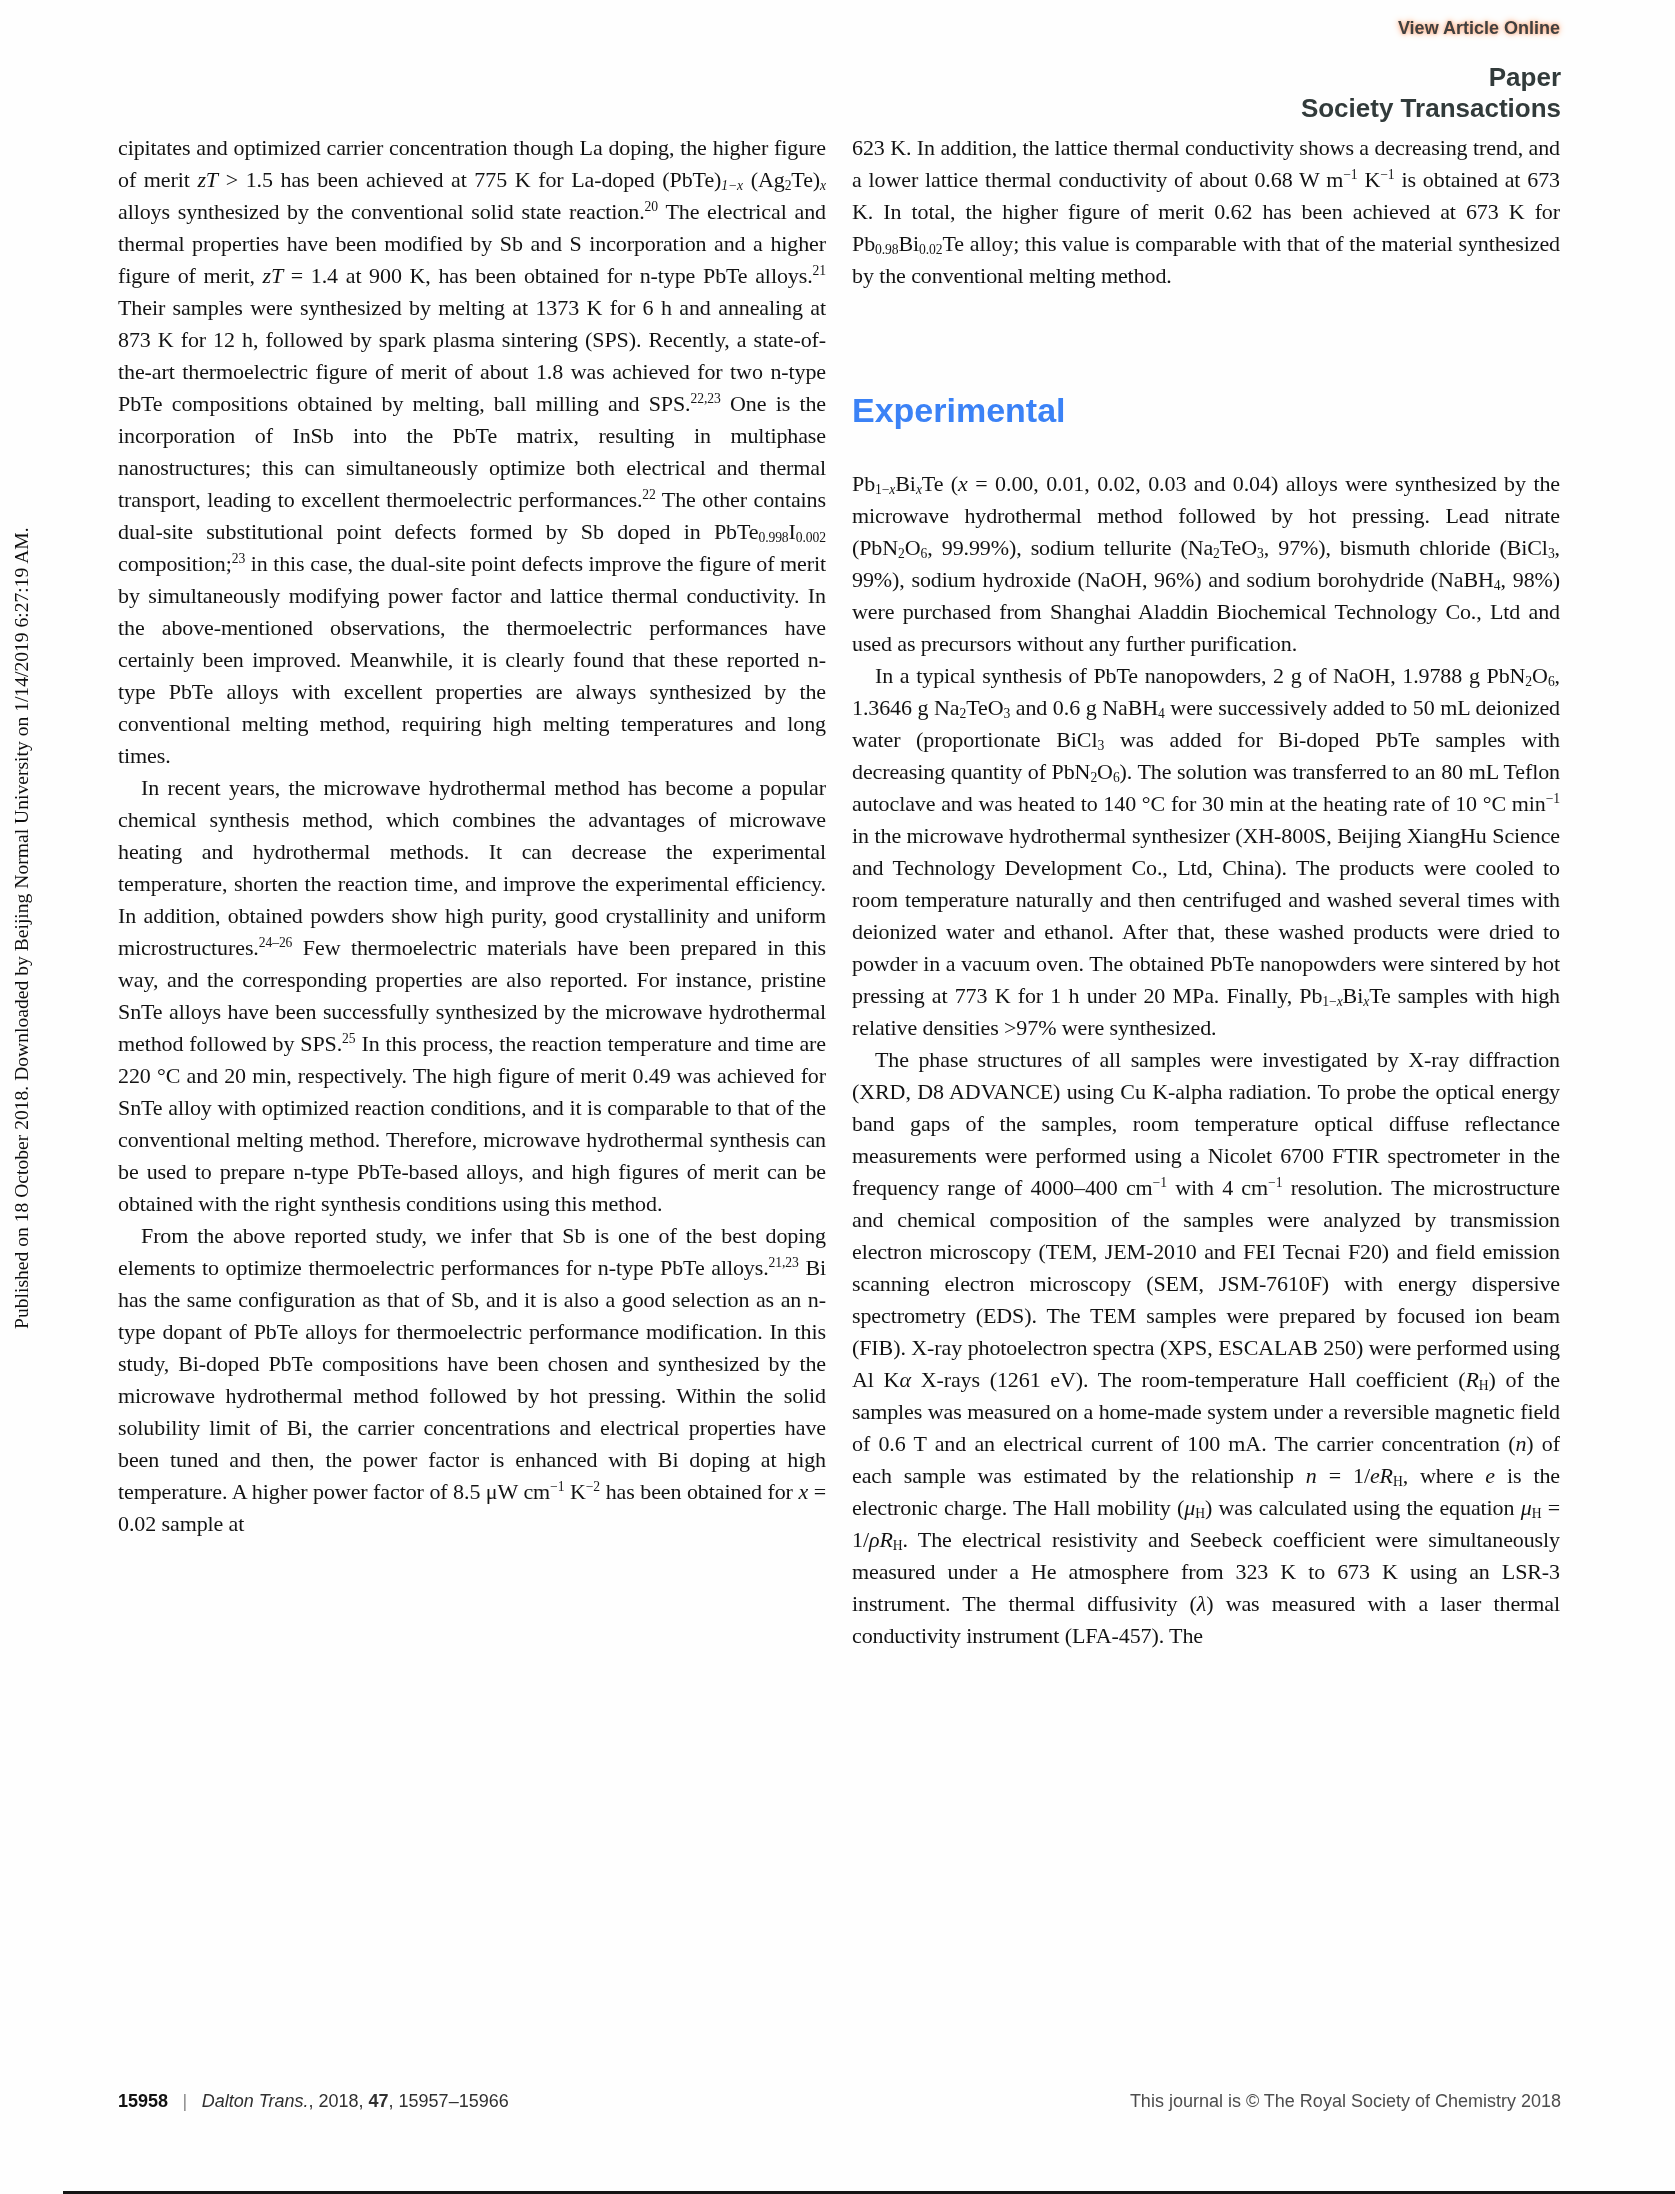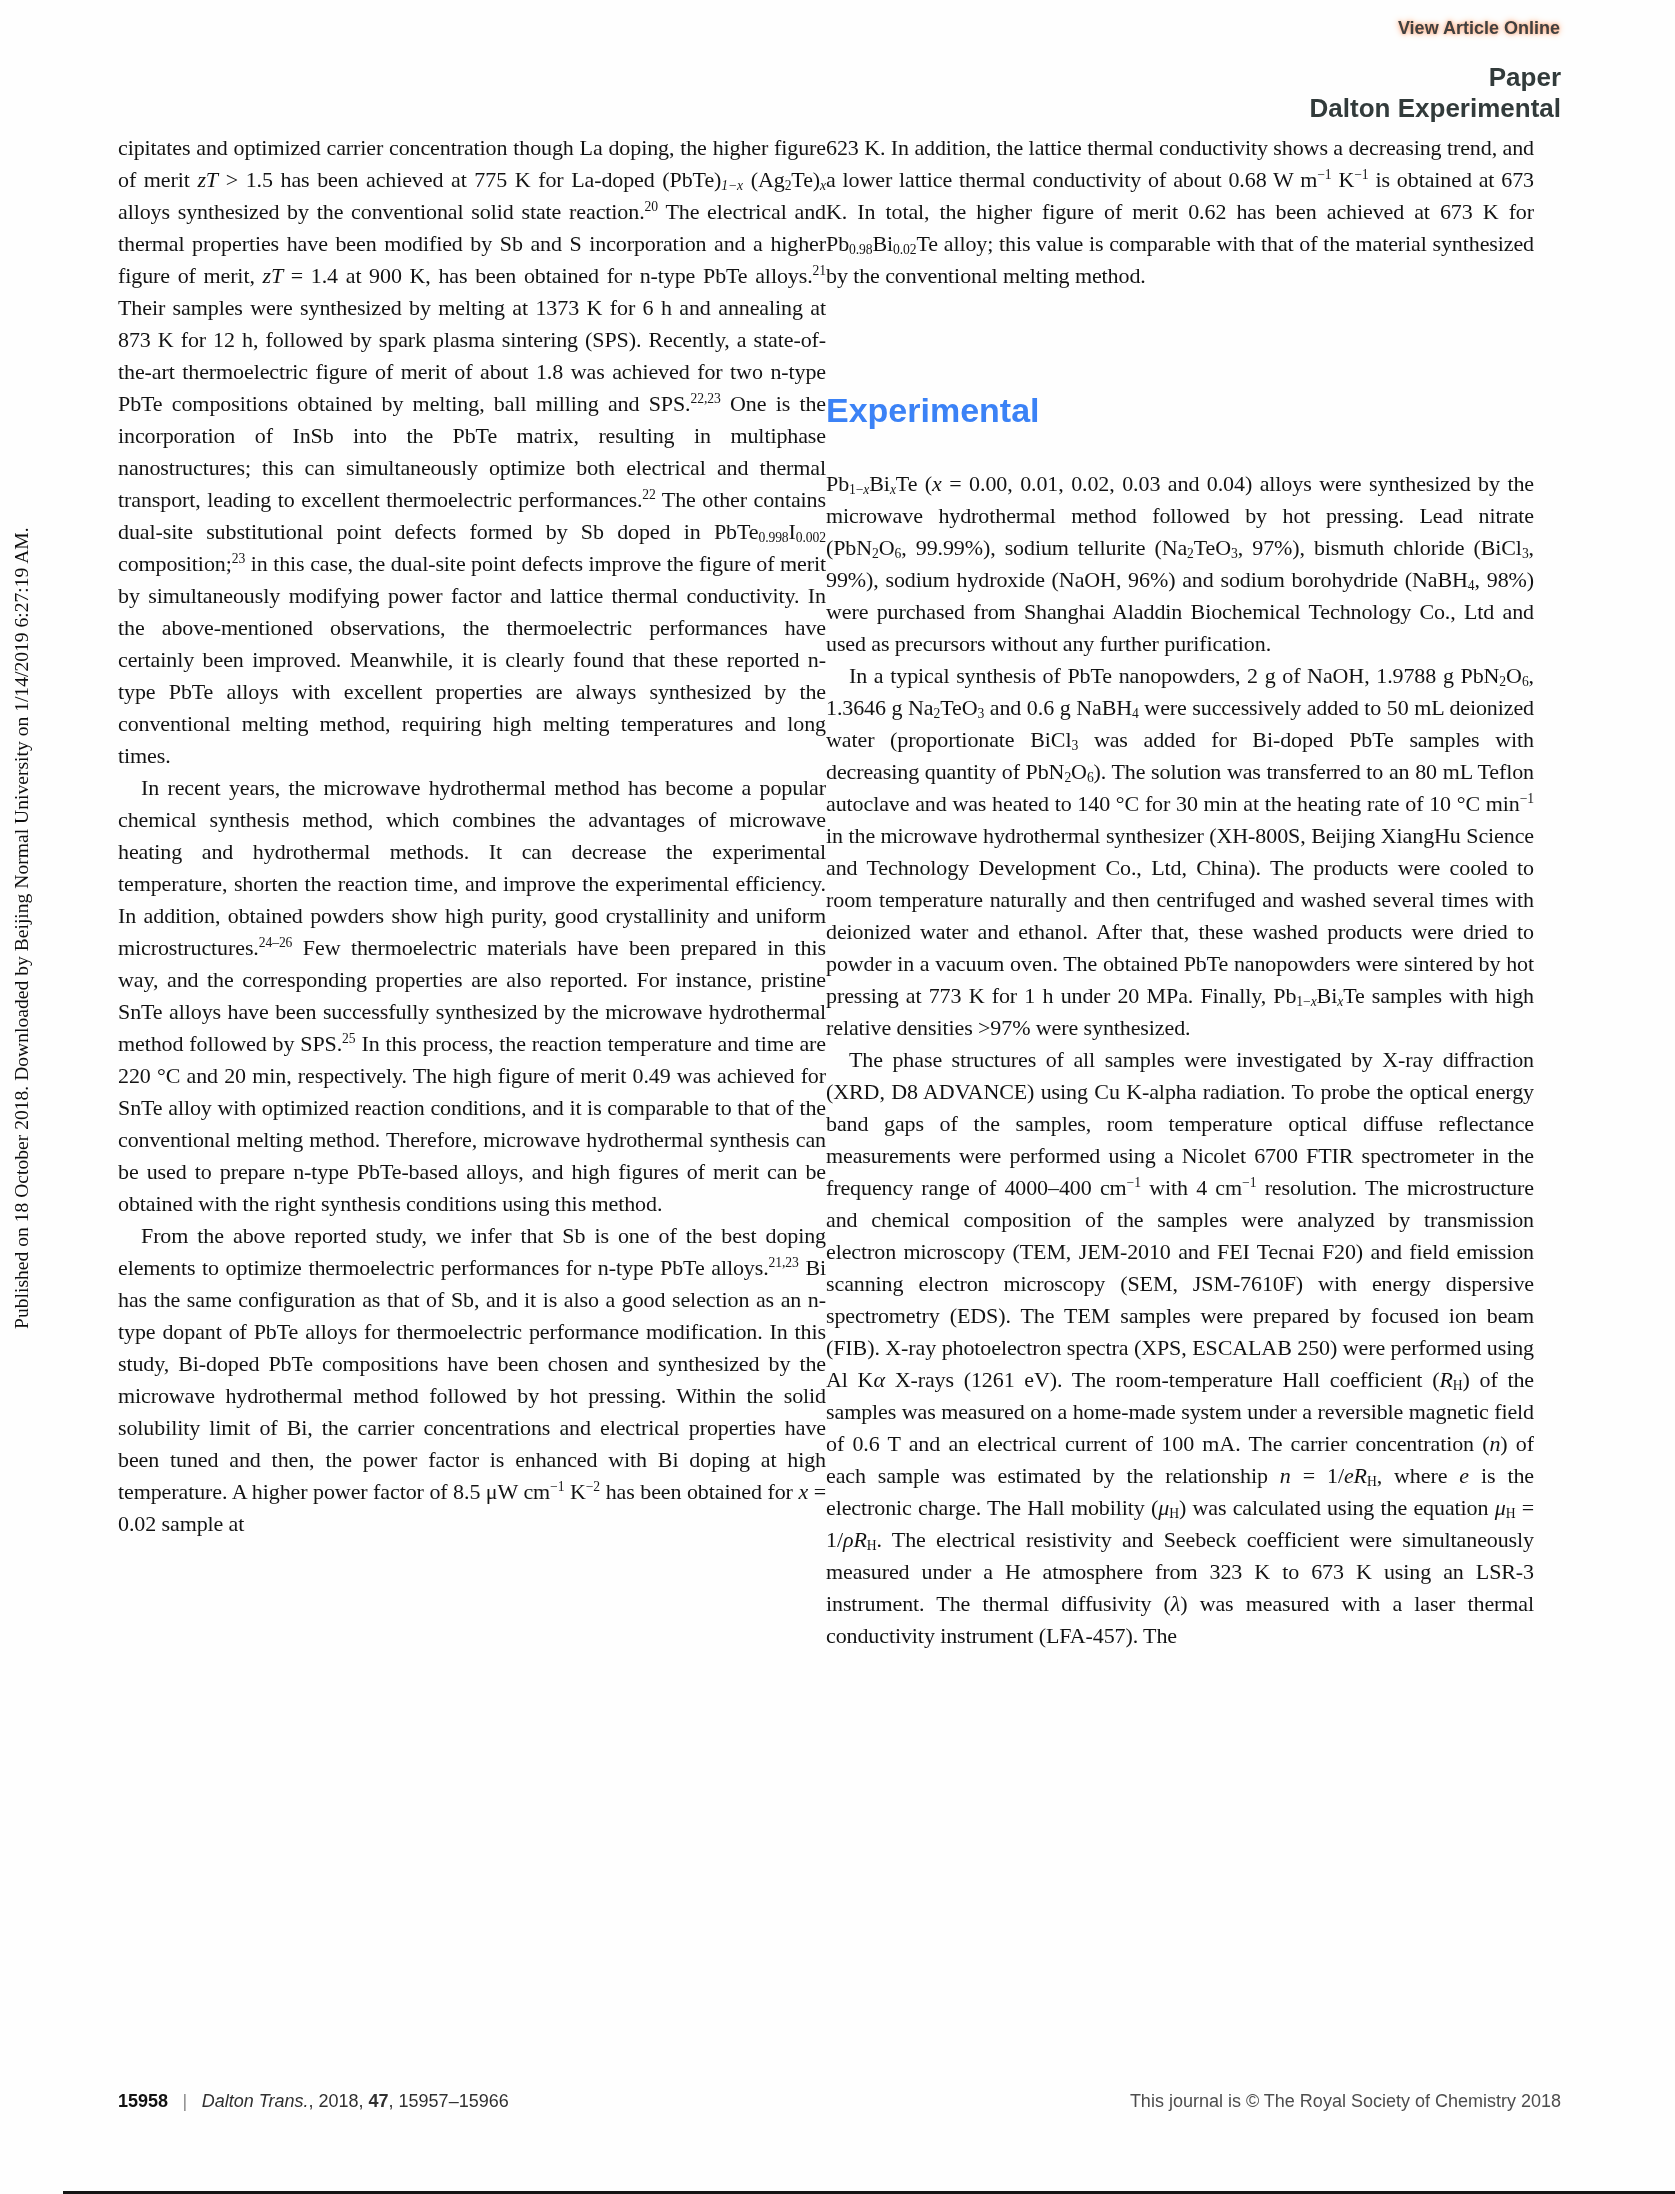--- a/index.html
+++ b/index.html
@@ -36,21 +36,21 @@
     font-family:"Liberation Sans", sans-serif;
     font-weight:bold;
     font-size:26px;
     color:#323b3b;
     flex-direction:column;
   }
   .columns {
     position:absolute;
     top:132px; left:118px;
     width:1443px;
-    display:flex; align-items:center;
+    display:flex; gap:26px;align-items:center;
   }
   .col { width:708px; height:1960px; overflow:hidden; }
   .para {
     margin:0;
     font-size:22px;
     line-height:32px;
     letter-spacing:-0.1px;
     text-align:justify;
     color:#131313;
   }
@@ -92,21 +92,21 @@
 <body>
 
 <div class="page">
 
   <div class="sidebar-note">Published on 18 October 2018. Downloaded by Beijing Normal University on 1/14/2019 6:27:19 AM.</div>
 
   <div class="view-online">View Article Online</div>
 
   <div class="page-header">
     <span class="article-type">Paper</span>
-    <span class="journal-name">Dalton Experimental</span>
+    <span class="journal-name">Society Transactions</span>
   </div>
 
   <div class="columns">
     <div class="col" id="col-left">
         <p class="para">cipitates and optimized carrier concentration though La doping, the higher figure of merit <i>zT</i> &gt; 1.5 has been achieved at 775 K for La-doped (PbTe)<sub><i>1−x</i></sub> (Ag<sub>2</sub>Te)<sub><i>x</i></sub> alloys synthesized by the conventional solid state reaction.<sup>20</sup> The electrical and thermal properties have been modified by Sb and S incorporation and a higher figure of merit, <i>zT</i> = 1.4 at 900 K, has been obtained for n-type PbTe alloys.<sup>21</sup> Their samples were synthesized by melting at 1373 K for 6 h and annealing at 873 K for 12 h, followed by spark plasma sintering (SPS). Recently, a state-of-the-art thermoelectric figure of merit of about 1.8 was achieved for two n-type PbTe compositions obtained by melting, ball milling and SPS.<sup>22,23</sup> One is the incorporation of InSb into the PbTe matrix, resulting in multiphase nanostructures; this can simultaneously optimize both electrical and thermal transport, leading to excellent thermoelectric performances.<sup>22</sup> The other contains dual-site substitutional point defects formed by Sb doped in PbTe<sub>0.998</sub>I<sub>0.002</sub> composition;<sup>23</sup> in this case, the dual-site point defects improve the figure of merit by simultaneously modifying power factor and lattice thermal conductivity. In the above-mentioned observations, the thermoelectric performances have certainly been improved. Meanwhile, it is clearly found that these reported n-type PbTe alloys with excellent properties are always synthesized by the conventional melting method, requiring high melting temperatures and long times.</p>
         <p class="para indent">In recent years, the microwave hydrothermal method has become a popular chemical synthesis method, which combines the advantages of microwave heating and hydrothermal methods. It can decrease the experimental temperature, shorten the reaction time, and improve the experimental efficiency. In addition, obtained powders show high purity, good crystallinity and uniform microstructures.<sup>24–26</sup> Few thermoelectric materials have been prepared in this way, and the corresponding properties are also reported. For instance, pristine SnTe alloys have been successfully synthesized by the microwave hydrothermal method followed by SPS.<sup>25</sup> In this process, the reaction temperature and time are 220 °C and 20 min, respectively. The high figure of merit 0.49 was achieved for SnTe alloy with optimized reaction conditions, and it is comparable to that of the conventional melting method. Therefore, microwave hydrothermal synthesis can be used to prepare n-type PbTe-based alloys, and high figures of merit can be obtained with the right synthesis conditions using this method.</p>
         <p class="para indent">From the above reported study, we infer that Sb is one of the best doping elements to optimize thermoelectric performances for n-type PbTe alloys.<sup>21,23</sup> Bi has the same configuration as that of Sb, and it is also a good selection as an n-type dopant of PbTe alloys for thermoelectric performance modification. In this study, Bi-doped PbTe compositions have been chosen and synthesized by the microwave hydrothermal method followed by hot pressing. Within the solid solubility limit of Bi, the carrier concentrations and electrical properties have been tuned and then, the power factor is enhanced with Bi doping at high temperature. A higher power factor of 8.5 μW cm<sup>−1</sup> K<sup>−2</sup> has been obtained for <i>x</i> = 0.02 sample at</p>
       </div>
     <div class="col" id="col-right">
         <p class="para">623 K. In addition, the lattice thermal conductivity shows a decreasing trend, and a lower lattice thermal conductivity of about 0.68 W m<sup>−1</sup> K<sup>−1</sup> is obtained at 673 K. In total, the higher figure of merit 0.62 has been achieved at 673 K for Pb<sub>0.98</sub>Bi<sub>0.02</sub>Te alloy; this value is comparable with that of the material synthesized by the conventional melting method.</p>

